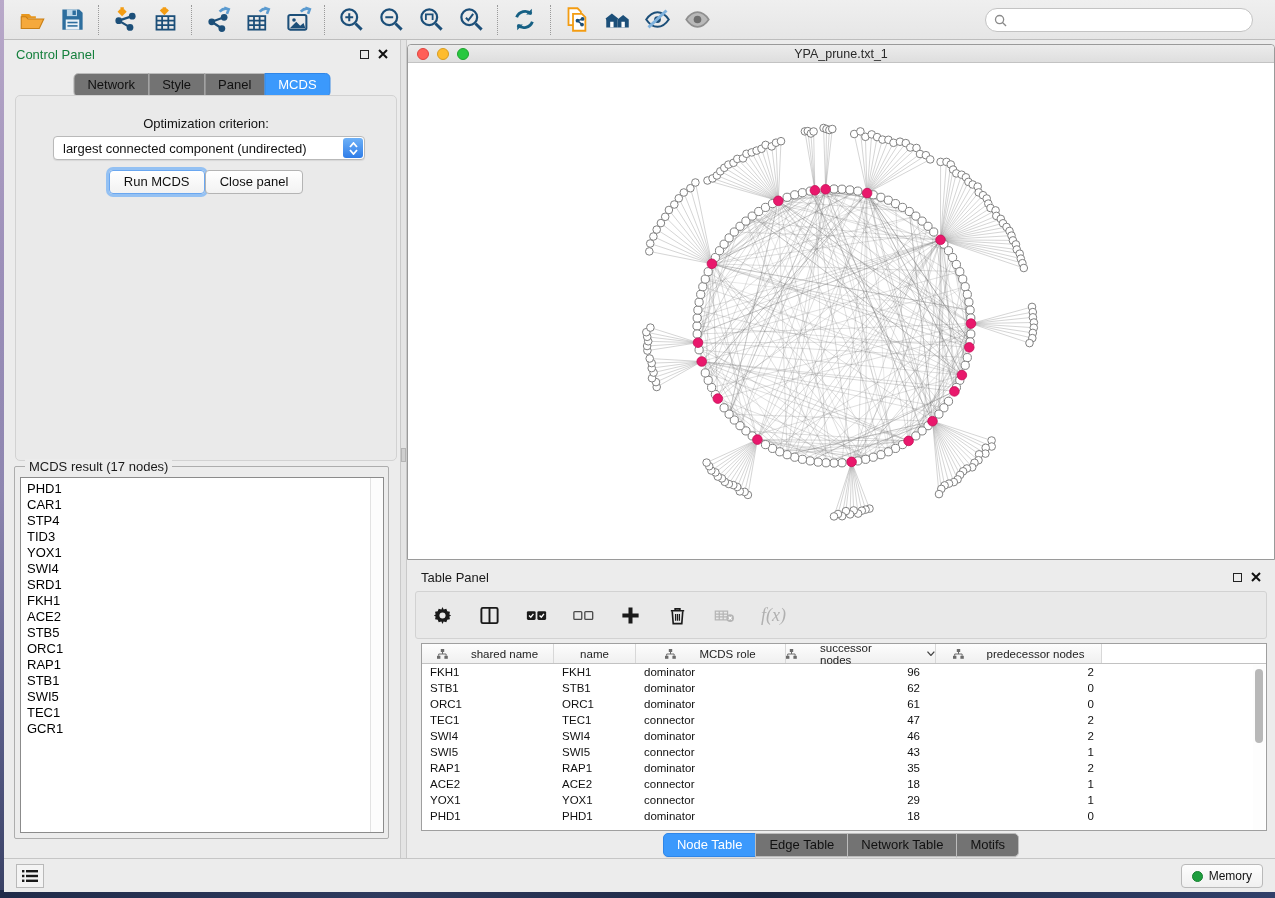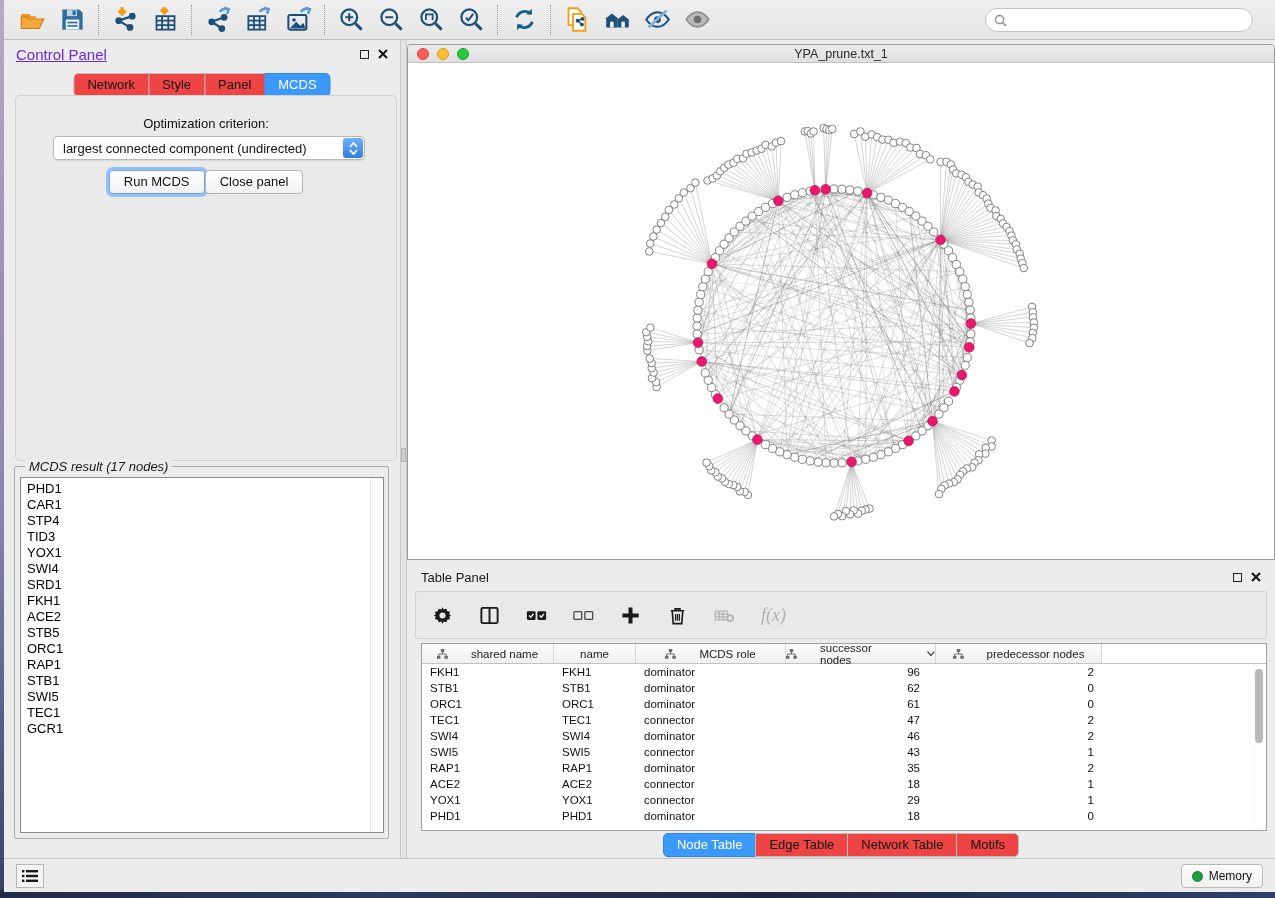--- a/index.html
+++ b/index.html
@@ -29,28 +29,28 @@
   .searchbox input { border:none; outline:none; background:transparent; flex:1;
     font-size:12px; margin-left:5px; font-family:"Liberation Sans",sans-serif; }
 
   
   .content { position:absolute; left:0; top:40px; width:100%; height:818px; }
 
   
   .control-panel { position:absolute; left:0; top:0; width:396px; height:818px; background:#ececec; }
   .panel-titlebar { position:absolute; left:0; top:0; width:100%; height:28px;
     display:flex; align-items:center; padding:0 12px; }
-  .panel-title { font-size:15px; color:#6d28d9;text-decoration:underline; }
+  .panel-title { font-size:13px; color:#15803d; }
   .panel-icons { margin-left:auto; display:flex; align-items:center; gap:9px; }
   .float-icon { width:9px; height:9px; border:1.5px solid #222; }
   .close-icon svg { width:10px; height:10px; display:block; }
 
   .seg-tabs { position:absolute; top:33px; left:50%; transform:translateX(-50%);
     display:flex; }
-  .seg-tab { background:#ef4444; border:1px solid #bcbcbc; margin-left:-1px;
+  .seg-tab { background:#737373; border:1px solid #bcbcbc; margin-left:-1px;
     font-size:13px; color:#111; padding:3px 13px 4px; cursor:default; box-shadow:0 1px 0 rgba(0,0,0,.06); }
   .seg-tab:first-child { border-radius:5px 0 0 5px; margin-left:0; }
   .seg-tab:last-child { border-radius:0 5px 5px 0; }
   .seg-tab.active { background:#3b99fc; border-color:#2f86e8; color:#fff; }
 
   .tab-pane { position:absolute; left:11px; top:55px; width:382px; height:366px;
     background:#eaeaea; border:1px solid #d2d2d2; border-radius:5px; }
   .opt-label { text-align:center; font-size:13px; color:#111; margin-top:20px; }
   .criterion-select { position:absolute; left:37px; top:40px; width:312px; height:24px;
     background:#fff; border:1px solid #b9b9b9; border-radius:4px;
@@ -62,21 +62,21 @@
   .select-stepper svg { width:9px; height:6px; display:block; }
   .btn-row { position:absolute; left:0; top:74px; width:100%; display:flex; justify-content:center; }
   .push-btn { background:linear-gradient(#ffffff,#f2f2f2); border:1px solid #b4b4b4;
     border-radius:4px; font-size:13px; color:#111; padding:3px 14px 4px; min-width:96px;
     font-family:"Liberation Sans",sans-serif; cursor:default; }
   .push-btn.focused { box-shadow:0 0 0 3px rgba(77,159,250,.55); border-color:#6aa7f0; }
 
   .result-group { position:absolute; left:10px; top:426px; width:375px; height:373px;
     border:1px solid #adadad; border-radius:2px; }
   .result-title { position:absolute; left:10px; top:-8px; background:#ececec;
-    padding:0 4px; font-size:13px; color:#1a1a1a;font-style:italic; }
+    padding:0 4px; font-size:13px; color:#1a1a1a; }
   .result-list { position:absolute; left:5px; top:10px; width:364px; height:356px;
     background:#fff; border:1px solid #8b8b8b; font-size:13px; color:#000;
     overflow:hidden; }
   .result-items { padding:3px 0 0 6px; line-height:16px; }
   .result-scroll { position:absolute; right:0; top:0; width:13px; height:100%;
     background:#fcfcfc; border-left:1px solid #e2e2e2; }
 
   
   .v-splitter { position:absolute; left:396px; top:0; width:7px; height:818px;
     background:#e4e4e4; border-left:1px solid #c9c9c9; border-right:1px solid #c9c9c9; }

